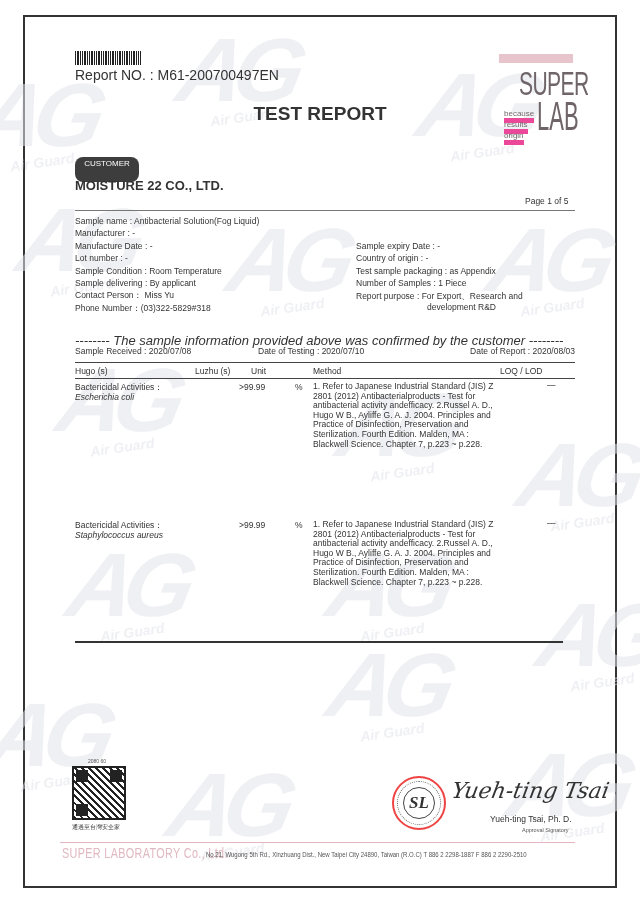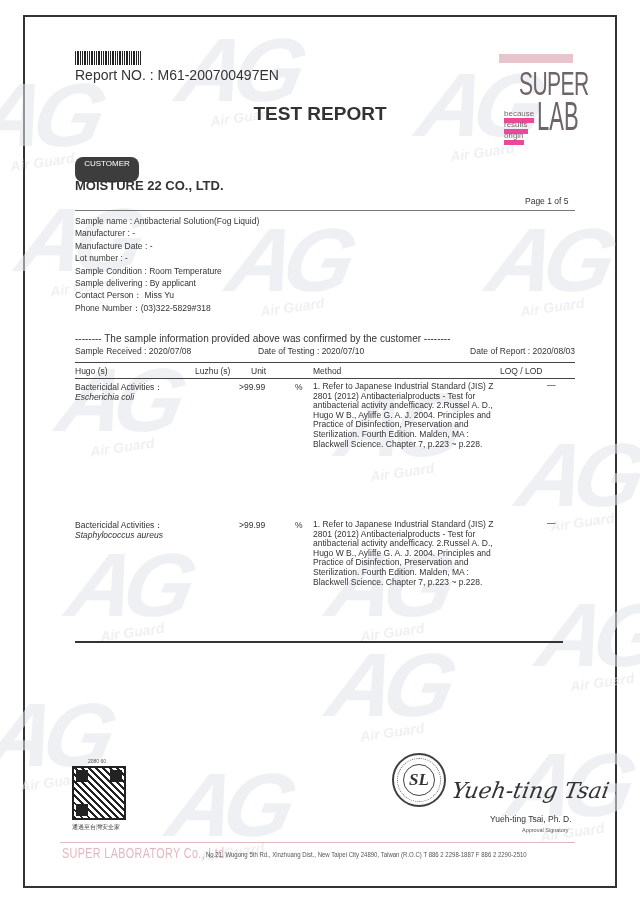--- a/index.html
+++ b/index.html
@@ -30,42 +30,42 @@
 
   .badge { position: absolute; left: 75px; top: 157px; width: 64px; height: 25px; border-radius: 8px; background: #3d3d3d; color: #fff; font-size: 8px; text-align: center; line-height: 14px; }
   .company { position: absolute; left: 75px; top: 178px; font-weight: bold; font-size: 13px; color: #333; }
   .address { position: absolute; left: 80px; top: 196px; font-size: 8.5px; color: #333; }
   .page-no { position: absolute; left: 525px; top: 196px; font-size: 8.5px; color: #333; }
   .hr { position: absolute; left: 75px; width: 500px; height: 1px; background: #777; }
 
   .info { position: absolute; font-size: 8.5px; color: #333; line-height: 12.4px; }
   .info div { white-space: nowrap; }
 
-  .confirm { position: absolute; left: 75px; top: 333px; font-size: 10px; color: #333; }
+  .confirm { position: absolute; left: 75px; top: 333px; font-size: 13px; color: #333; font-style: italic; }
   .dates { position: absolute; left: 75px; top: 346px; width: 500px; font-size: 8.5px; color: #333; }
   .dates span { position: absolute; top: 0; white-space: nowrap; }
 
   .th { position: absolute; top: 366px; font-size: 8.5px; color: #333; white-space: nowrap; }
 
   .row-item { position: absolute; font-size: 8.5px; color: #333; line-height: 10px; }
   .row-item .sp { font-style: italic; }
   .method { position: absolute; left: 313px; width: 185px; font-size: 8.5px; line-height: 9.6px; color: #333; }
   .cell { position: absolute; font-size: 8.5px; color: #333; margin-left: 44px; }
 
   .qr { position: absolute; left: 72px; top: 766px; width: 54px; height: 54px; border: 2px solid #222;
     background:
       linear-gradient(#222,#222) 2px 2px/12px 12px no-repeat,
       linear-gradient(#222,#222) 36px 2px/12px 12px no-repeat,
       linear-gradient(#222,#222) 2px 36px/12px 12px no-repeat,
       repeating-linear-gradient(45deg, #222 0 2px, #fff 2px 5px),
       #fff; }
   .qr-top { position: absolute; left: 88px; top: 758px; font-size: 5px; color: #555; }
   .qr-cap { position: absolute; left: 72px; top: 823px; font-size: 6px; color: #333; }
 
-  .stamp { position: absolute; left: 392px; top: 753px; width: 54px; height: 54px; border-radius: 50%; border: 2px solid #404040; }
+  .stamp { position: absolute; left: 392px; top: 776px; width: 54px; height: 54px; border-radius: 50%; border: 2px solid #ef4444; }
   .stamp .inner { position: absolute; left: 9px; top: 9px; width: 32px; height: 32px; border-radius: 50%; border: 1.5px solid #444; text-align: center; line-height: 30px; font-family: "Liberation Serif", serif; font-weight: bold; font-style: italic; font-size: 17px; color: #333; }
   .stamp .ring { position: absolute; left: 3px; top: 3px; width: 44px; height: 44px; border-radius: 50%; border: 1px dotted #666; }
   .signature { position: absolute; left: 452px; top: 778px; font-family: "DejaVu Serif", serif; font-style: italic; font-size: 22px; color: #333; transform: skewX(-10deg); white-space: nowrap; }
   .signer { position: absolute; left: 490px; top: 814px; font-size: 8.5px; color: #333; }
   .signer-role { position: absolute; left: 522px; top: 827px; font-size: 5.5px; color: #555; }
 
   .footer-line { position: absolute; left: 60px; top: 842px; width: 515px; height: 1px; background: #e4b6c0; }
   .footer-brand { position: absolute; left: 62px; top: 844px; font-size: 15px; color: #e0b8c0; transform: scaleX(0.72); transform-origin: left top; white-space: nowrap; letter-spacing: 0.5px; }
   .footer-addr { position: absolute; left: 206px; top: 851px; font-size: 7px; color: #555; transform: scaleX(0.86); transform-origin: left top; white-space: nowrap; }
 </style>
@@ -166,20 +166,28 @@
     <div>Sample name : Antibacterial Solution(Fog Liquid)</div>
     <div>Manufacturer : -</div>
     <div>Manufacture Date : -</div>
     <div>Lot number : -</div>
     <div>Sample Condition : Room Temperature</div>
     <div>Sample delivering : By applicant</div>
     <div>Contact Person：  Miss Yu</div>
     <div>Phone Number：(03)322-5829#318</div>
   </div>
 
+  <div class="info" style="left:356px;top:240px">
+    <div>Sample expiry Date : -</div>
+    <div>Country of origin : -</div>
+    <div>Test sample packaging : as Appendix</div>
+    <div>Number of Samples : 1 Piece</div>
+    <div>Report purpose : For Export、Research and</div>
+    <div style="padding-left:71px;line-height:10px">development R&amp;D</div>
+  </div>
 
   <div class="confirm">-------- The sample information provided above was confirmed by the customer --------</div>
   <div class="dates">
     <span style="left:0">Sample Received : 2020/07/08</span>
     <span style="left:183px">Date of Testing : 2020/07/10</span>
     <span style="right:0">Date of Report : 2020/08/03</span>
   </div>
   <div class="hr" style="top:362px;background:#444"></div>
 
   <div class="th" style="left:75px">Hugo (s)</div>

